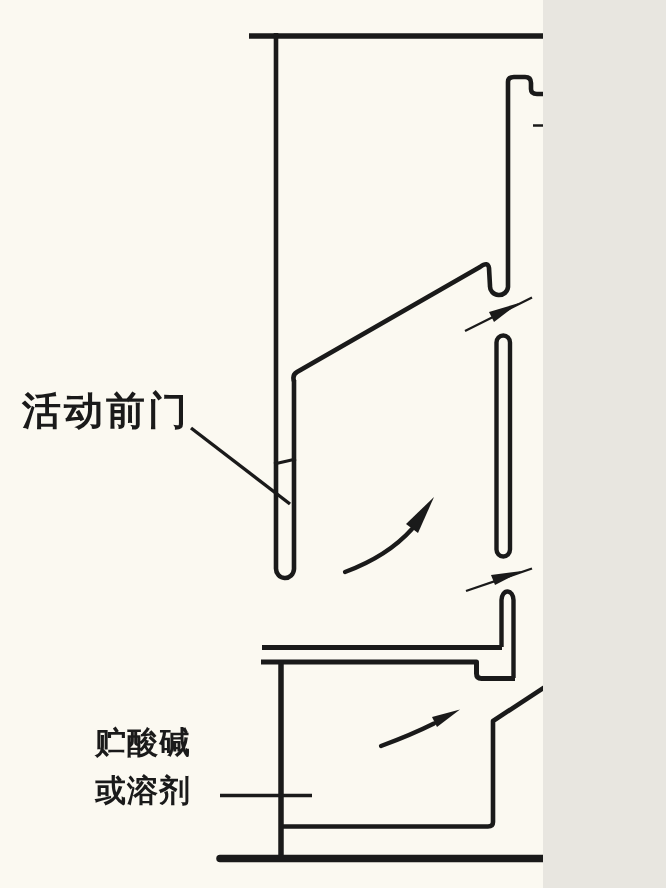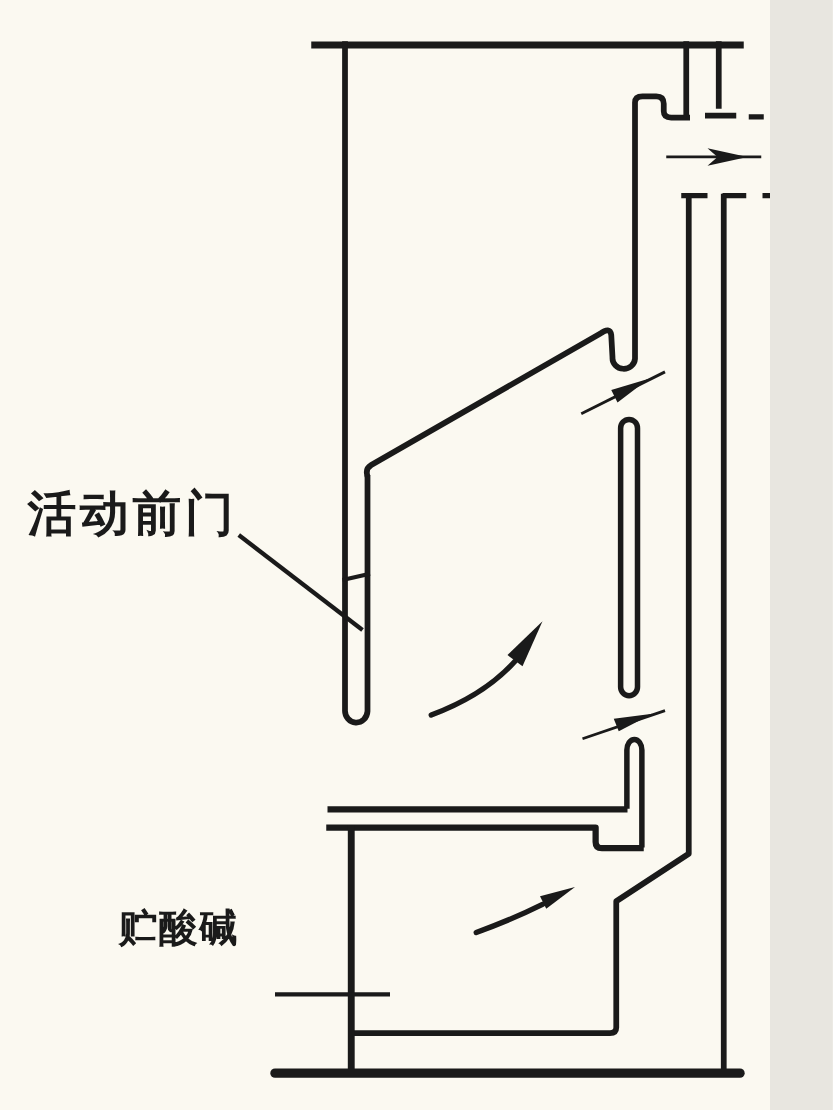--- a/index.html
+++ b/index.html
@@ -1,19 +1,19 @@
 <!DOCTYPE html>
 <html style="--ink: #1a1a1a; --paper: #fbf9f1;"><head>
 <meta charset="utf-8">
 <style>
   html,body{margin:0;padding:0;background:#e8e6e0;}
   :root{ --ink:#1a1a1a; --paper:#fbf9f1; }
   .page{
     position:relative;
-    width:616px;height:888px;
+    width:543px;height:888px;
     background:var(--paper);
     overflow:hidden;
     font-family:"Liberation Serif","DejaVu Serif",serif;
   }
   .diagram-svg{position:absolute;left:0;top:0;color:var(--ink);}
   .label{
     position:absolute;
     color:var(--ink);
     font-weight:700;
     white-space:nowrap;
@@ -82,15 +82,16 @@
 
       <path stroke-width="3.4" d="M191,428 L290,504"></path>
       <path stroke-width="3.4" d="M220,795.5 H312"></path>
     </g>
   </svg>
 
   <div class="label label-front-door">活动前门</div>
 
   <div class="label label-storage">
     <span>贮酸碱</span><br>
+    <span>或溶剂</span>
   </div>
 
 </div>
 
 </body></html>

